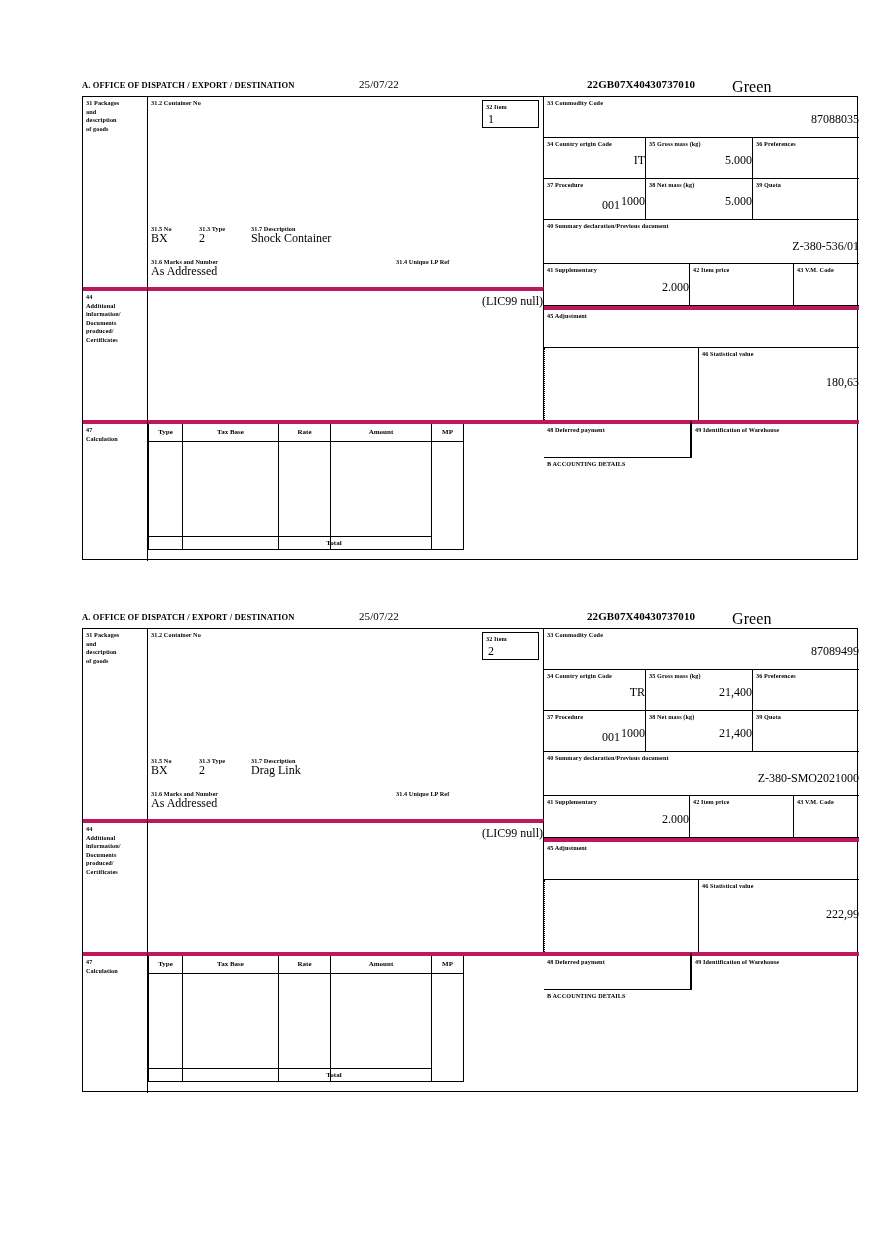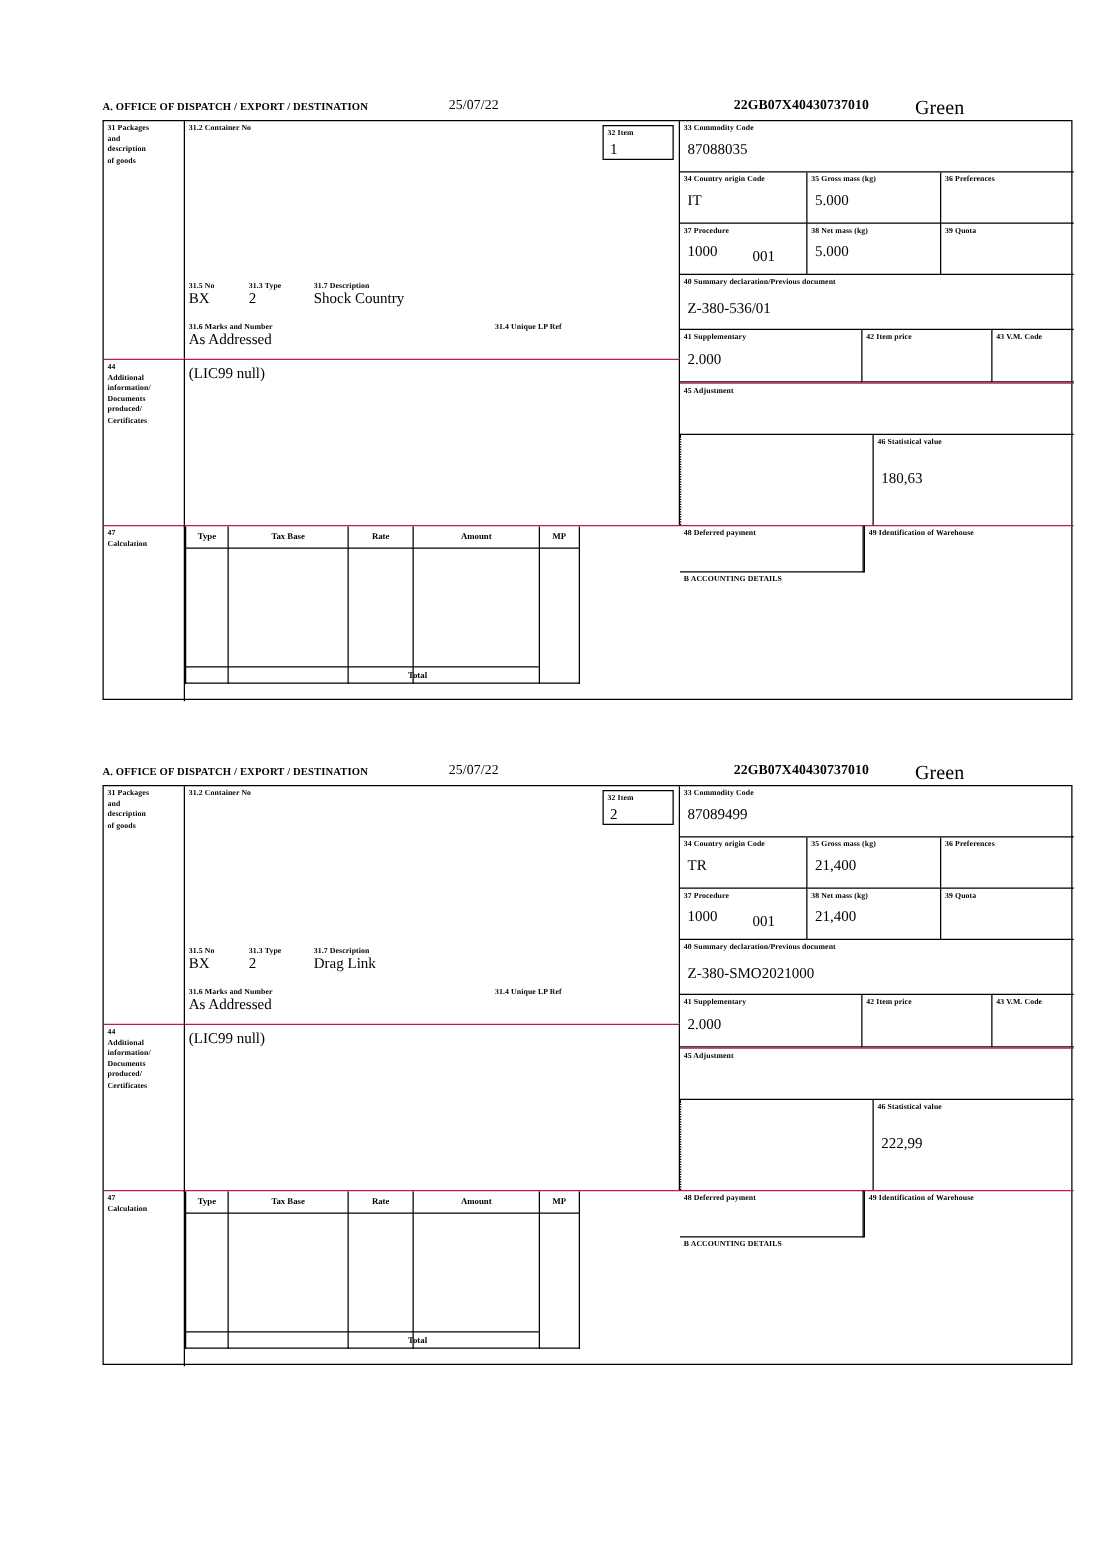--- a/index.html
+++ b/index.html
@@ -72,40 +72,40 @@
     border: 1px solid #000;
     width: 776px;
     height: 464px;
     box-sizing: border-box;
   }
   .cell {
     position: absolute;
     box-sizing: border-box;
     overflow: hidden;
   }
-  .bt { border-top: 1px solid #be185d; }
+  .bt { border-top: 4px solid #be185d; }
   .bb { border-bottom: 1px solid #000; }
   .bl { border-left: 1px solid #000; }
   .br { border-right: 1px solid #000; }
 
   .lbl {
     font-size: 6.2px;
     font-weight: bold;
     line-height: 8.5px;
     letter-spacing: 0.1px;
     padding: 2px 0 0 3px;
     white-space: nowrap;
   }
   .val {
     font-size: 11px;
     line-height: 13px;
     padding: 1px 0 0 6px;
     white-space: nowrap;
   }
-  .val.big { font-size: 12px; }
+  .val.big { font-size: 12px; text-align: right; }
 
   
   .leftcol {
     position: absolute;
     left: 0;
     width: 65px;
     box-sizing: border-box;
   }
 
   
@@ -154,21 +154,21 @@
       <div class="cell br" style="left:65px; top:0; width:396px; height:190px;">
         <div class="lbl">31.2 Container No</div>
         <div class="val"></div>
 
         <div style="position:absolute; left:0; top:126px; width:100%;">
           <div class="lbl" style="position:absolute; left:0; top:0;">31.5 No</div>
           <div class="lbl" style="position:absolute; left:48px; top:0;">31.3 Type</div>
           <div class="lbl" style="position:absolute; left:100px; top:0;">31.7 Description</div>
           <div class="val big" style="position:absolute; left:0; top:8px; padding-left:3px;">BX</div>
           <div class="val big" style="position:absolute; left:48px; top:8px; padding-left:3px;">2</div>
-          <div class="val big" style="position:absolute; left:100px; top:8px; padding-left:3px;">Shock Country</div>
+          <div class="val big" style="position:absolute; left:100px; top:8px; padding-left:3px;">Shock Container</div>
         </div>
 
         <div style="position:absolute; left:0; top:159px; width:100%;">
           <div class="lbl" style="position:absolute; left:0; top:0;">31.6 Marks and Number</div>
           <div class="lbl" style="position:absolute; left:245px; top:0;">31.4 Unique LP Ref</div>
           <div class="val big" style="position:absolute; left:0; top:8px; padding-left:3px;">As Addressed</div>
           <div class="val" style="position:absolute; left:245px; top:8px; padding-left:3px;"></div>
         </div>
       </div>
 

